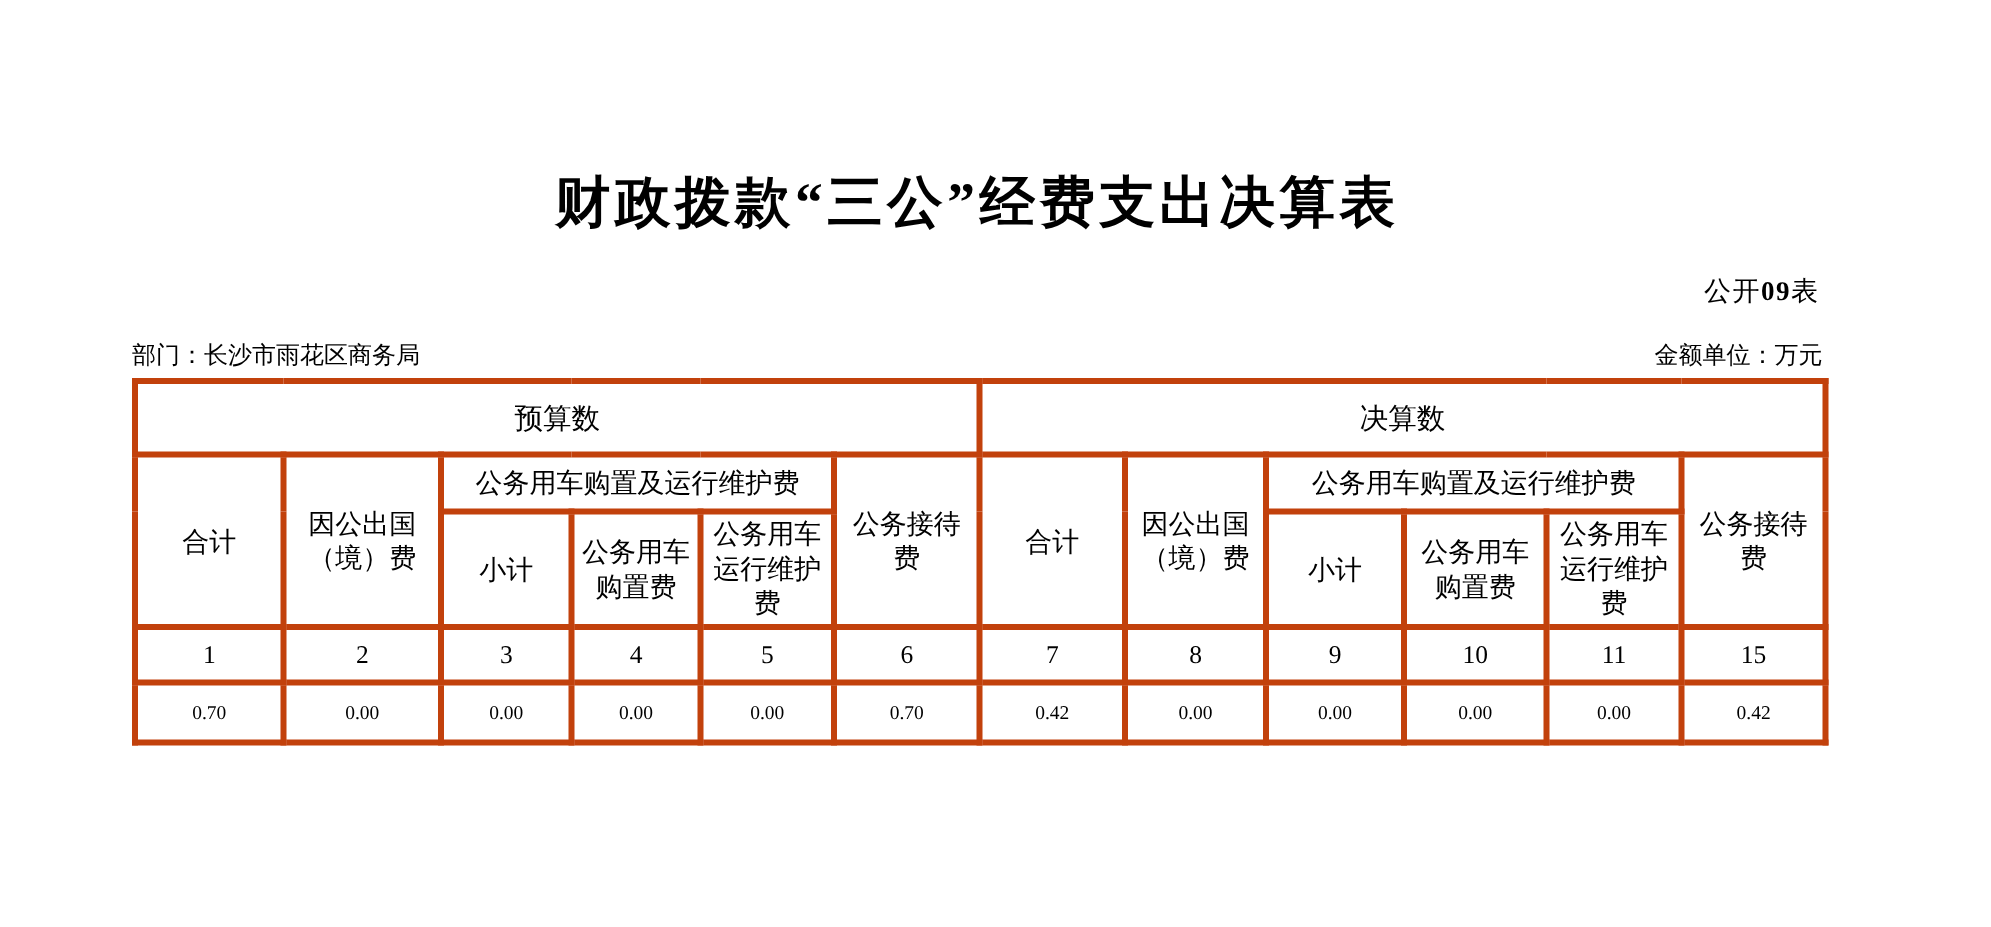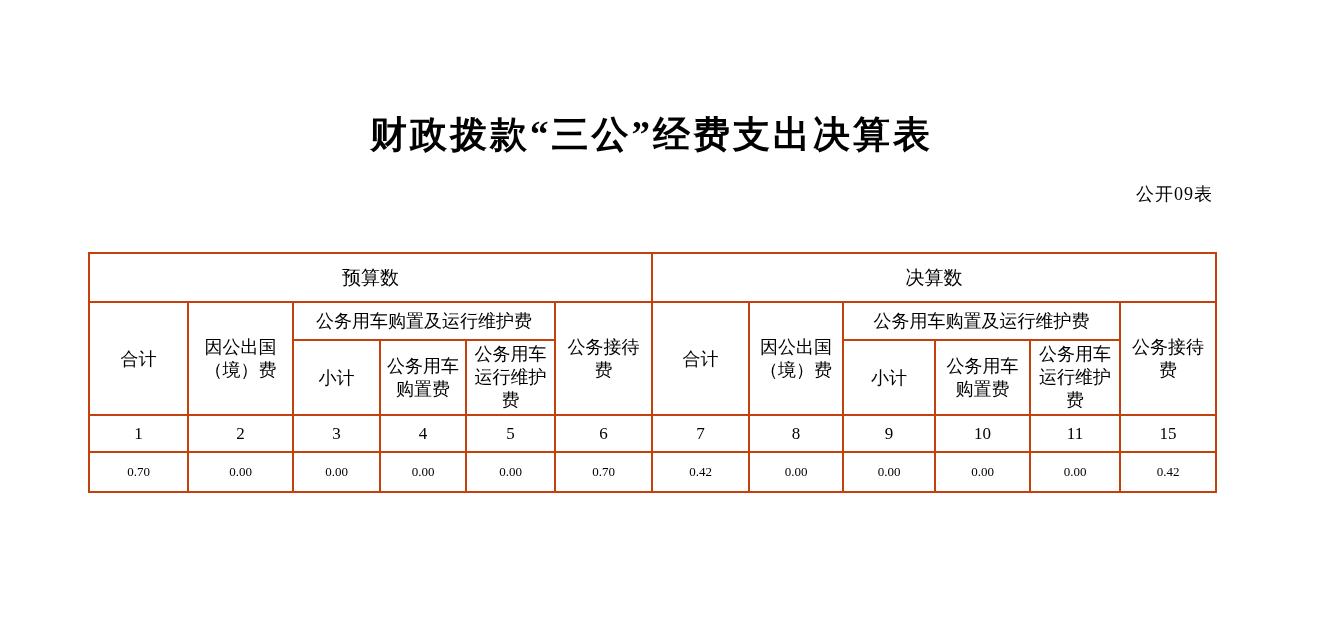--- a/index.html
+++ b/index.html
@@ -15,33 +15,33 @@
     position: absolute; top: 94px; left: 0; width: 100%;
     margin: 0; text-align: center;
     font-size: 37px; font-weight: bold; letter-spacing: 3px;
     white-space: nowrap;
   }
 
   .form-code {
     position: absolute; top: 166px; right: 2px;
     font-size: 18px; letter-spacing: 1px;
   }
-  .fc-num { font-weight: normal; }
+  .fc-num { font-weight: bold; }
 
   .meta { position: absolute; top: 211px; left: 0; width: 100%; font-size: 16px; }
   .meta .dept { float: left; }
   .meta .unit { float: right; }
 
   table.main {
     position: absolute; top: 236px; left: 0;
     width: 1127px; border-collapse: collapse; table-layout: fixed;
     border: 2px solid #000;
   }
   table.main th, table.main td {
-    border: 2px solid #c2410c;
+    border: 4px solid #c2410c;
     text-align: center; vertical-align: middle;
     font-weight: normal; padding: 2px;
     overflow: hidden;
   }
   .r-group { height: 49px; }
   .r-group th { font-size: 19px; border-bottom: 3px solid #000; }
   .r-h1 { height: 38px; }
   .r-h1 th { font-size: 18px; }
   .r-h2 { height: 69px; }
   .r-h2 th { font-size: 18px; }
@@ -59,20 +59,24 @@
 </head>
 <body>
 
 <div class="doc">
   <div class="content">
 
     <h1 class="title">财政拨款“三公”经费支出决算表</h1>
 
     <div class="form-code"><span>公开</span><span class="fc-num">09</span><span>表</span></div>
 
+    <div class="meta">
+      <span class="dept">部门：长沙市雨花区商务局</span>
+      <span class="unit">金额单位：万元</span>
+    </div>
 
     <table class="main">
       <colgroup>
         <col style="width:99px">
           <col style="width:105px">
           <col style="width:87px">
           <col style="width:86px">
           <col style="width:89px">
           <col style="width:97px">
         <col style="width:97px">

